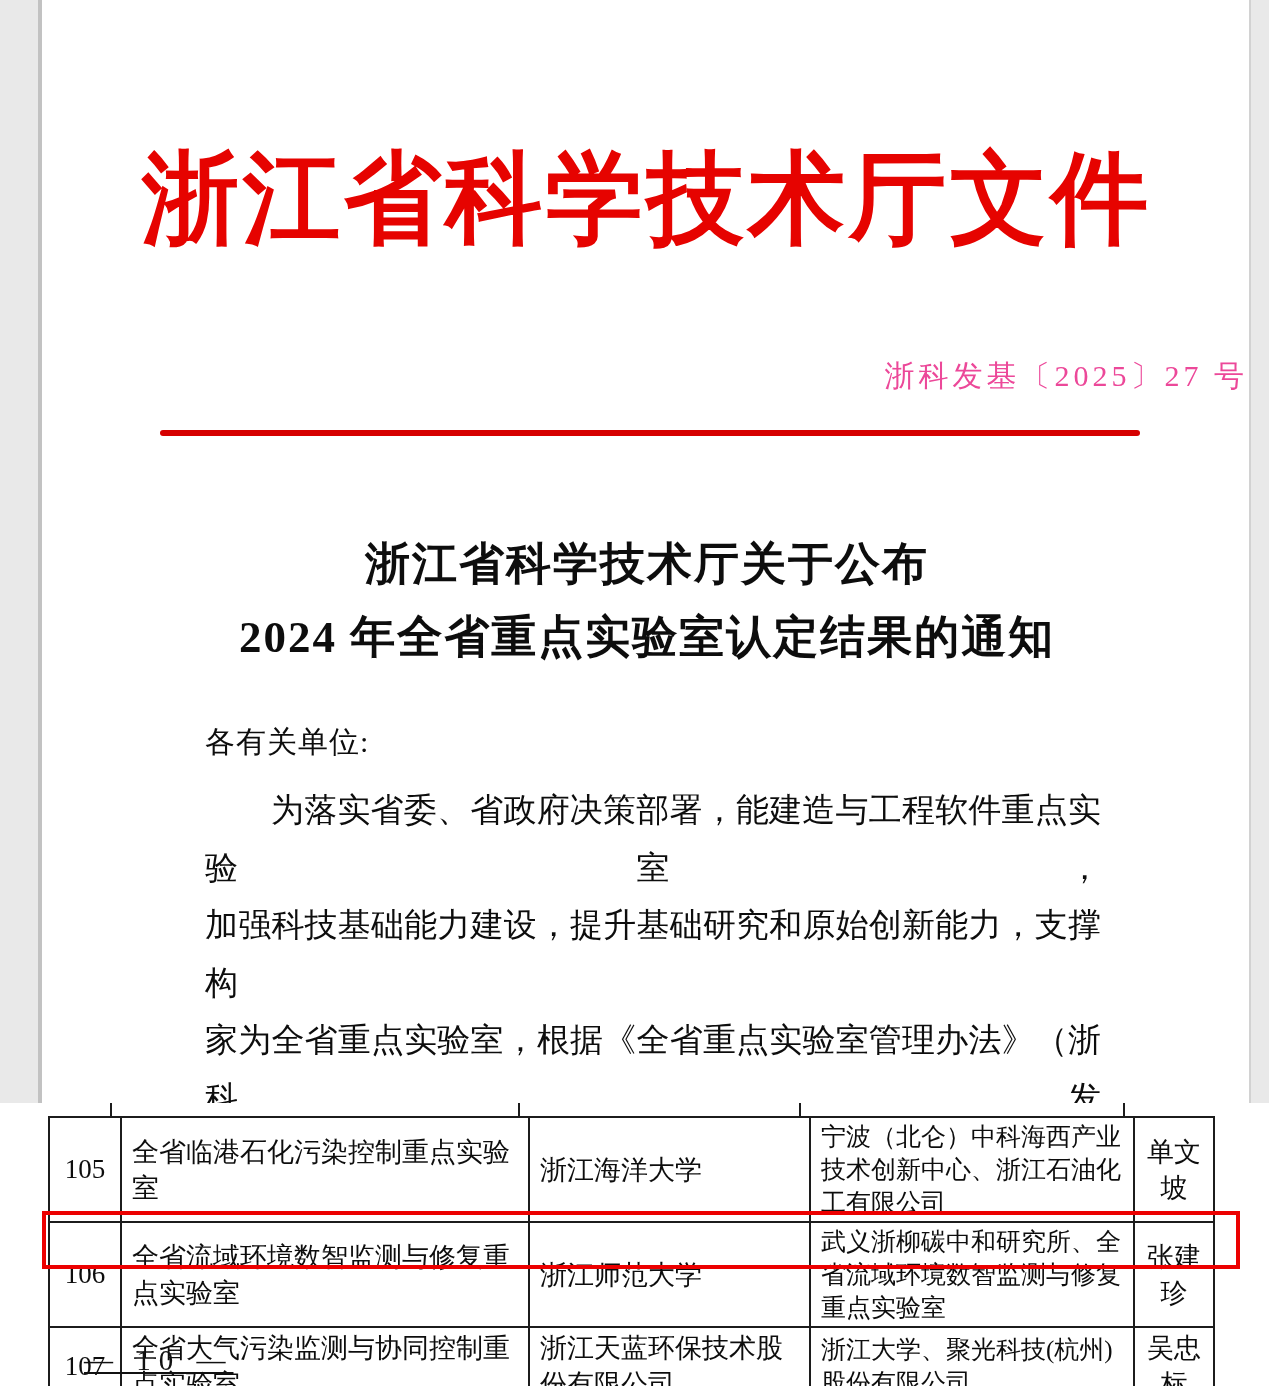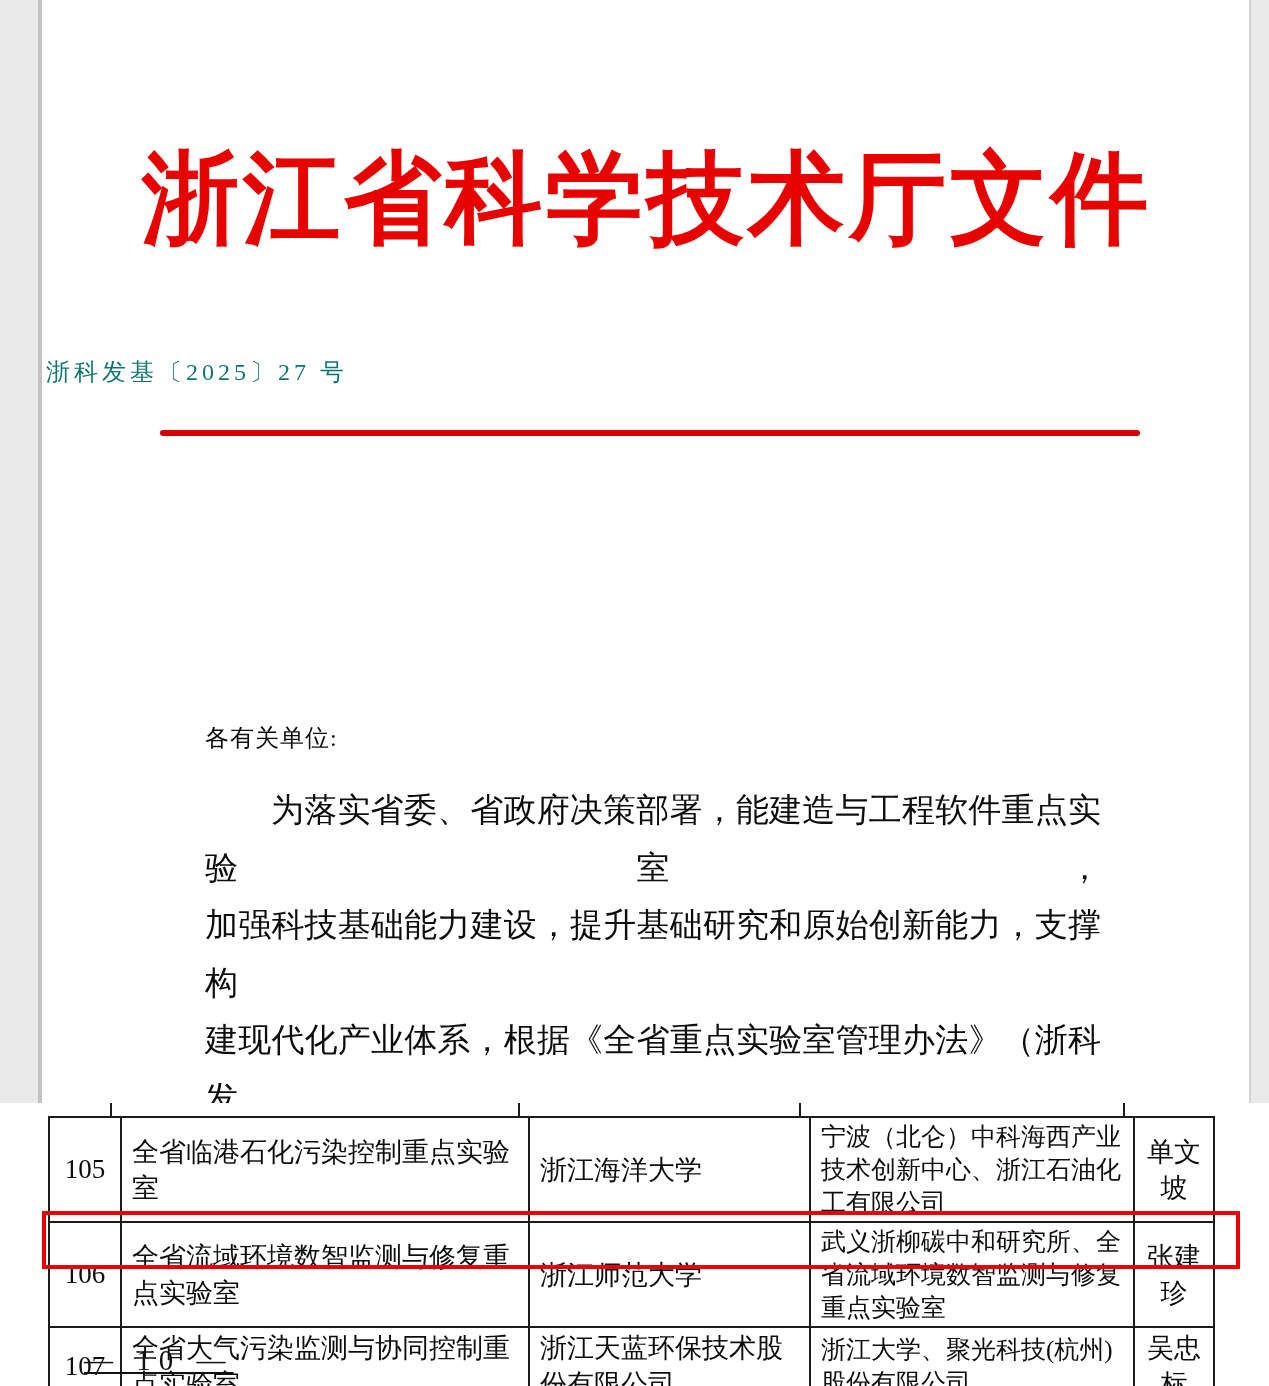--- a/index.html
+++ b/index.html
@@ -26,33 +26,33 @@
 
   .red-title{
     position:absolute;left:0;top:146px;width:100%;
     text-align:center;color:var(--red-title);
     font-size:97px;font-weight:bold;letter-spacing:4px;line-height:1.12;
     font-family:"Liberation Serif","DejaVu Serif",serif;
     transform:scaleY(1.04);
   }
   .doc-number{
     position:absolute;left:0;top:356px;width:100%;
-    text-align:left;font-size:24px;letter-spacing:4px;color:#0f766e;
+    text-align:right;font-size:30px;letter-spacing:4px;color:#ec4899;
   }
   .red-rule{
     position:absolute;left:114px;top:430px;width:980px;height:6px;
     background:var(--red-rule);border-radius:3px;
   }
   .notice-title{
     position:absolute;left:0;top:528px;width:100%;
     text-align:center;font-weight:bold;color:#0d0d0d;
     font-size:45px;line-height:73px;letter-spacing:2px;
   }
   .salutation{
-    position:absolute;left:159px;top:722px;font-size:24px;color:#0d0d0d;letter-spacing:1px;
+    position:absolute;left:159px;top:722px;font-size:30px;color:#0d0d0d;letter-spacing:1px;
   }
   .body-text{
     position:absolute;left:159px;top:782px;width:896px;
     font-size:33px;line-height:57.5px;color:#0d0d0d;
   }
   .body-text .line{text-align:justify;text-align-last:justify;}
   .body-text .line.first{text-indent:2em;}
   .body-text .line.last{text-align:left;text-align-last:left;}
 
   
@@ -88,25 +88,29 @@
 </head>
 <body>
 
 <div class="margin-strip margin-left"></div>
 <div class="margin-strip margin-right"></div>
 
 <div class="page">
   <div class="red-title">浙江省科学技术厅文件</div>
   <div class="doc-number">浙科发基〔2025〕27 号</div>
   <div class="red-rule"></div>
+  <div class="notice-title">
+    <div>浙江省科学技术厅关于公布</div>
+    <div>2024 年全省重点实验室认定结果的通知</div>
+  </div>
   <div class="salutation">各有关单位:</div>
   <div class="body-text">
       <div class="line first">为落实省委、省政府决策部署，能建造与工程软件重点实验室，</div>
       <div class="line">加强科技基础能力建设，提升基础研究和原始创新能力，支撑构</div>
-      <div class="line">建现代化产业体系，根据《全省重点实验室管理办法》（浙科发</div>
+      <div class="line">家为全省重点实验室，根据《全省重点实验室管理办法》（浙科发</div>
       <div class="line">基〔2023〕40 号）规定，经我厅组织评审和论证，认定“全省智</div>
       <div class="line">能建造与工程软件重点实验室”等 137 家为全省重点实验室（以</div>
       <div class="line last">下简称“实验室”）。现将有关事项通知如下:</div>
     </div>
 </div>
 
 <div class="table-band">
   <div class="stub" style="left:110px"></div>
   <div class="stub" style="left:518px"></div>
   <div class="stub" style="left:799px"></div>

